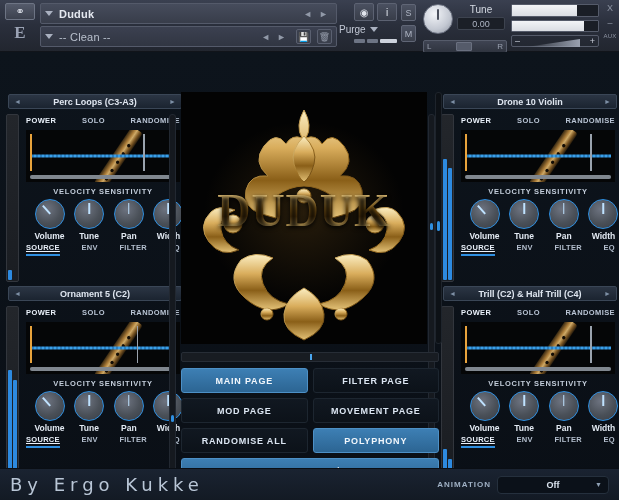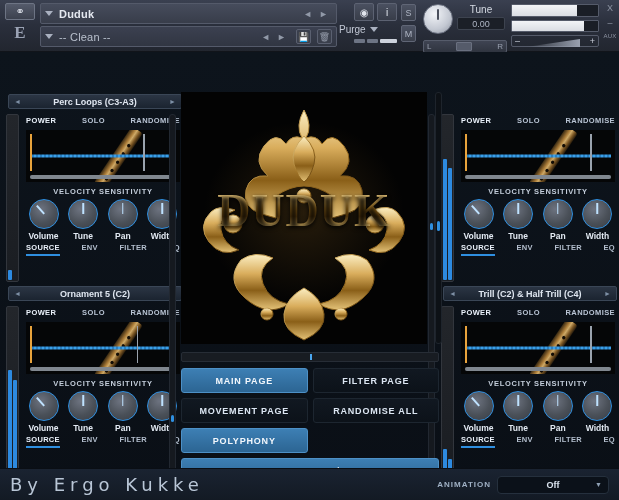--- a/index.html
+++ b/index.html
@@ -138,36 +138,36 @@
       background: repeating-linear-gradient(90deg,#3aa0ea 0 2px, #2a7fc0 2px 4px);
       transform: translateY(-50%); }
   .marker-orange { position:absolute; left:4px; top:7%; width:2px; height:72%; background:#e8a33c; }
   .marker-grey { position:absolute; width:1.5px; top:7%; height:72%; background:#9aa3ae; }
   .wave-scroll { position:absolute; left:4px; right:4px; bottom:3px; height:4px;
                  background:#2e343c; border-radius:2px; }
   .wave-scroll i { display:block; height:100%; background:#80878f; border-radius:2px; }
 
   .vel-label { position:absolute; top:74px; left:0; width:158px; text-align:center;
                color:#c3cdda; font-size:7.5px; font-weight:700; letter-spacing:.7px; }
-  .knob-row { position:absolute; top:86px; left:2px; width:154px;
+  .knob-row { position:absolute; top:86px; left:8px; width:154px;
               display:flex; justify-content:space-between; }
   .knob-cell { width:35px; text-align:center; }
   .knob { width:30px;height:30px;border-radius:50%; margin:0 auto; position:relative;
           background: radial-gradient(circle at 40% 33%, #6d7380, #4a5058 55%, #383d45);
           border:1.5px solid #2f8fe0; }
   .knob::before { content:""; position:absolute; left:50%; top:3px; width:1.5px;height:11px;
                   background:#bfe2ff; transform-origin: 50% 100%; }
   .knob.tilt::before { transform: translateX(-50%) rotate(-42deg); }
   .knob.up::before { transform: translateX(-50%) rotate(0deg); }
   .knob-lbl { color:#e2e9f2; font-size:8.5px; font-weight:700; margin-top:2px; }
 
   .tabs-bottom { position:absolute; top:130px; left:2px; width:154px;
                  display:flex; justify-content:space-between; }
   .btab { color:#b4bfce; font-size:7.5px; font-weight:700; letter-spacing:.3px; padding-bottom:2px; }
-  .btab.on { color:#eaf1fa; border-bottom:2px solid #2f8fe0; }
+  .btab.on { color:#eaf1fa; border-bottom:2px solid #2f8fe0;text-decoration:underline; }
 
   
   .meter { position:absolute; top:20px; width:13px; height:168px;
            background: linear-gradient(180deg,#23262b,#1a1d22);
            border:1px solid #32363d; border-radius:2px; display:flex; gap:1px;
            padding:1px; align-items:flex-end; }
   .meter.left  { left:4px; }
   .mcol { flex:1; background:#2d8ae0; border-radius:1px; }
 
   
@@ -423,20 +423,25 @@
         </div>
       <div class="tabs-bottom">
           <div class="btab on">SOURCE</div>
           <div class="btab ">ENV</div>
           <div class="btab ">FILTER</div>
           <div class="btab ">EQ</div>
         </div>
     </div>
     </div>
   <div class="module m3">
+    <div class="mod-title">
+      <span class="mod-arrow">◄</span>
+      <span class="t">Drone 10 Violin</span>
+      <span class="mod-arrow">►</span>
+    </div>
     <div class="meter left">
       <div class="mcol" style="height:74%"></div>
         <div class="mcol" style="height:68%"></div>
     </div>
     <div class="mod-body">
       <div class="tabs-top">
           <div class="ttab on">POWER</div>
           <div class="ttab ">SOLO</div>
           <div class="ttab ">RANDOMISE</div>
         </div>
@@ -590,20 +595,21 @@
         <i></i>
       </div>
 
     <div class="h-slider">
         <i></i>
       </div>
 
     <div class="btn-grid">
         <div class="pbtn on">MAIN PAGE</div>
         <div class="pbtn">FILTER PAGE</div>
+        <div class="pbtn">MOD PAGE</div>
         <div class="pbtn">MOVEMENT PAGE</div>
         <div class="pbtn">RANDOMISE ALL</div>
         <div class="pbtn on">POLYPHONY</div>
         <div class="pbtn wide on">MOVEMENT ON/OFF</div>
       </div>
   </div>
 
   <div class="footer">
     <span class="by-line">By Ergo Kukke</span>
     <div style="flex:1"></div>

